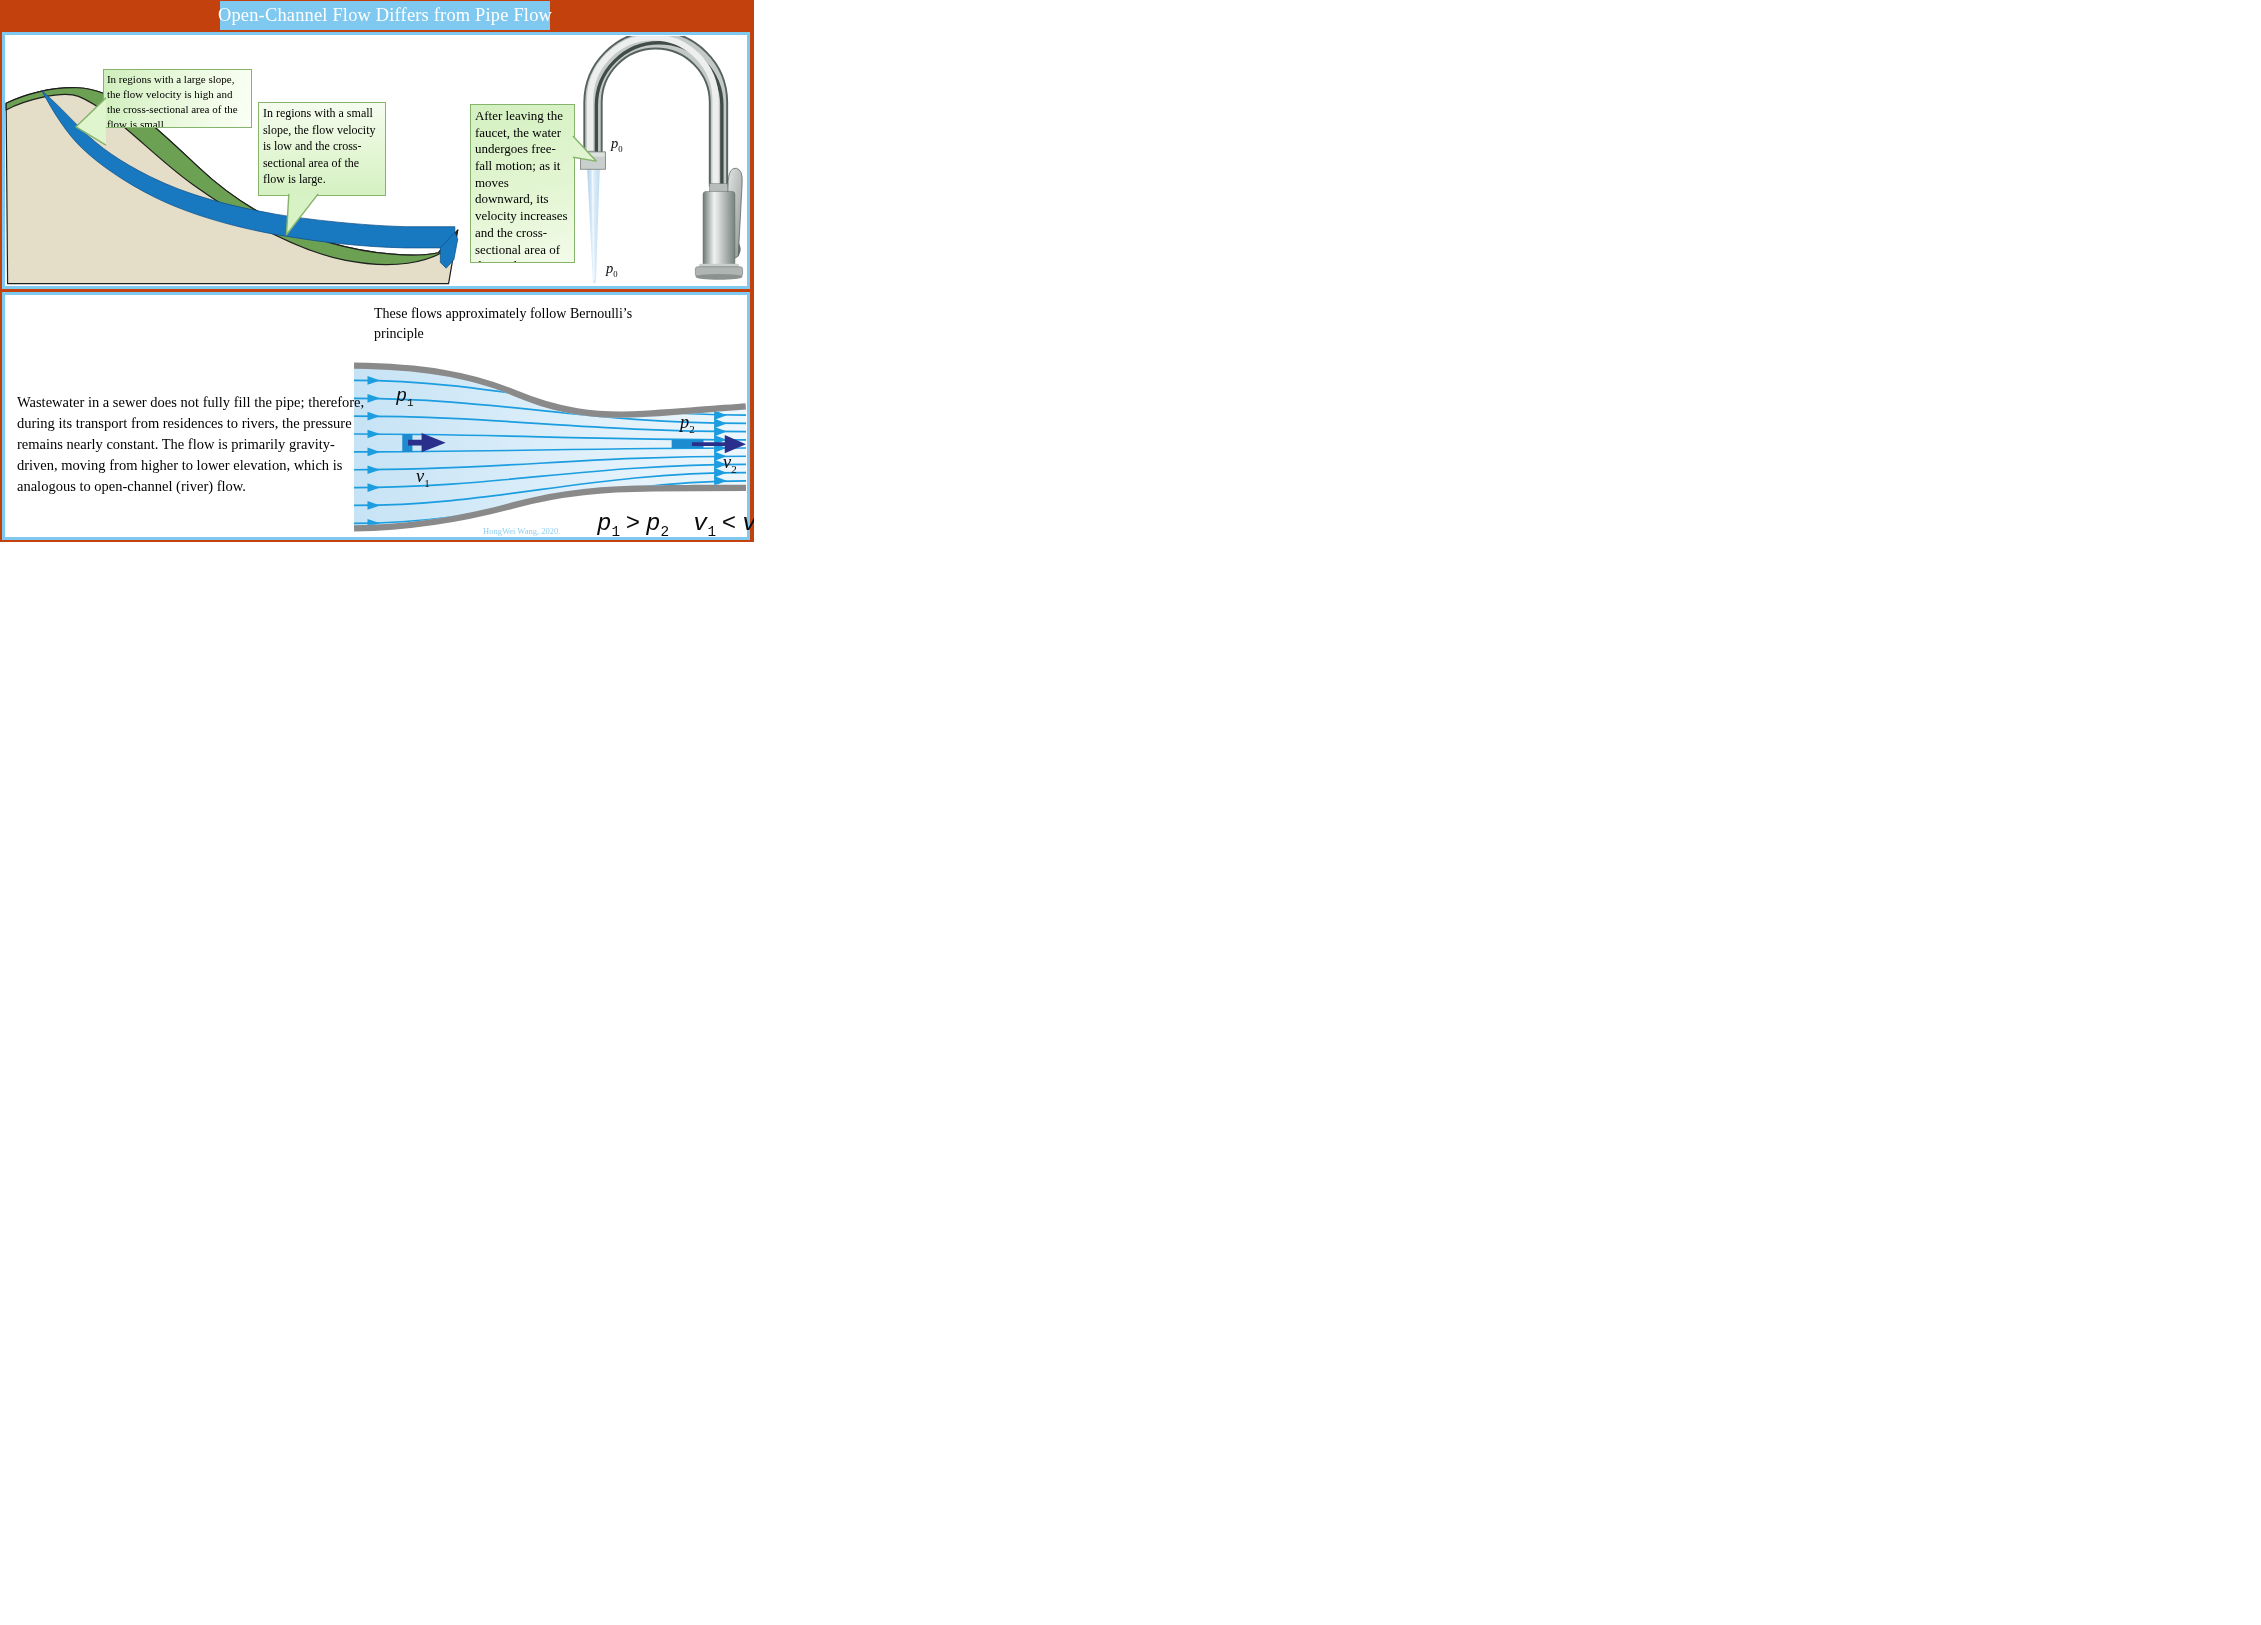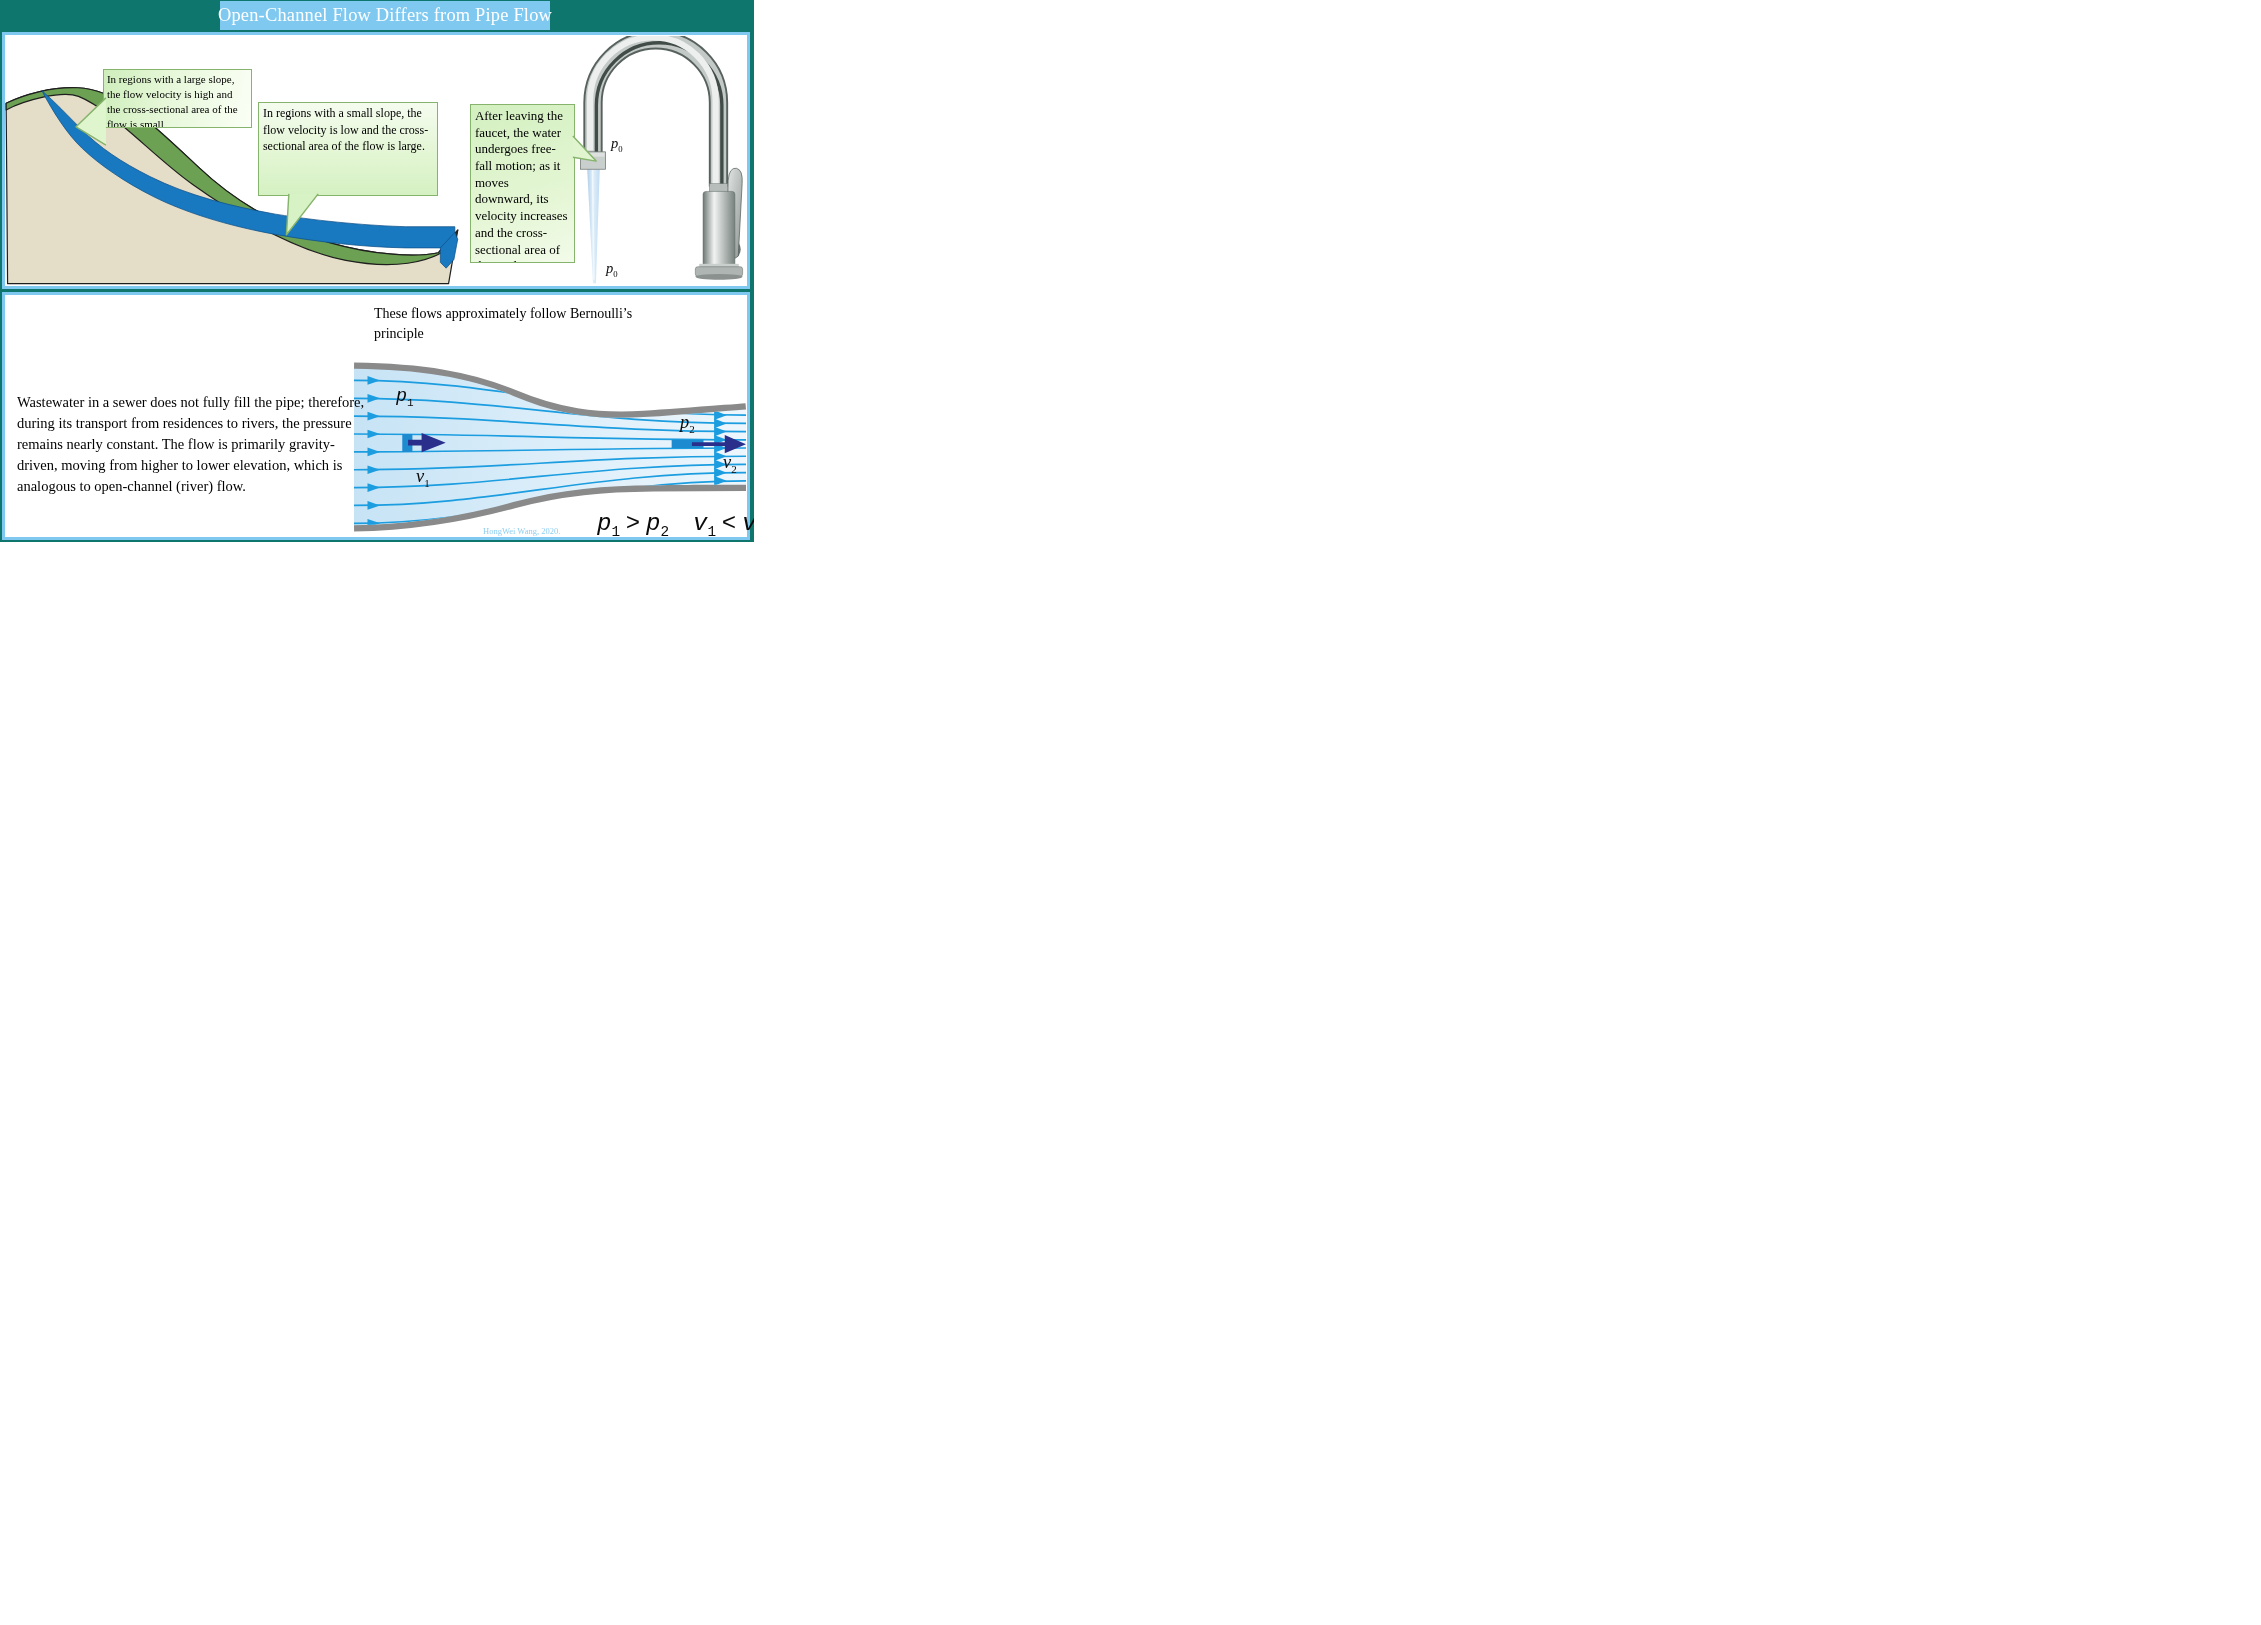--- a/index.html
+++ b/index.html
@@ -1,32 +1,32 @@
 <!DOCTYPE html>
 <html style="--accent-blue: #7FC9F0; --title-text: #FFFFFF; --callout-border: #86B46C; --terrain-green: #6CA052; --terrain-tan: #E4DDC8; --river-blue: #1879C0; --pipe-wall-gray: #8A8A8A; --streamline-blue: #1B9DE0; --piston-blue: #1D8BD0; --flow-arrow-navy: #2B2F8C; --credit-blue: #8FCEF1;font-size:7.7px"><head>
 <meta charset="utf-8">
 <style>
   * { box-sizing: border-box; margin: 0; padding: 0; }
   body { background:#ffffff; font-family:"Liberation Serif", serif; }
-  .page { position:relative; width:754px; height:542px; background:#0f766e; overflow:hidden; }
+  .page { position:relative; width:754px; height:542px; background:#c2410c; overflow:hidden; }
 
   .title-bar { position:absolute; left:220px; top:1.4px; width:330px; height:29px;
     background:var(--accent-blue,#7FC9F0); display:flex; align-items:center; justify-content:center; }
   .title-text { font-size:18.4px; color:var(--title-text,#fff); white-space:nowrap; letter-spacing:0.2px; }
 
   .panel { position:absolute; background:#fff; border:3.4px solid var(--accent-blue,#7FC9F0); }
   .panel-top { left:1.9px; top:32px; width:748px; height:257px; }
   .panel-bottom { left:1.9px; top:292px; width:748px; height:248px; }
 
   .callout { position:absolute; border:1.4px solid var(--callout-border,#86B46C);
     color:#000; overflow:hidden; z-index:4; }
   .callout-1 { left:103px; top:69px; width:149px; height:59px; padding:1.9px 2.9px;
     font-size:11px; line-height:15px;
     background:linear-gradient(100deg,#CFEEBC 0%,#E7F8DA 45%,#FBFFF6 100%); }
-  .callout-2 { left:258px; top:102px; width:180px; height:94px; padding:2.4px 3.9px;
+  .callout-2 { left:258px; top:102px; width:128px; height:94px; padding:2.4px 3.9px;
     font-size:12px; line-height:16.4px;
     background:linear-gradient(180deg,#F5FCEF 0%,#E3F6D4 55%,#D5F1C2 100%); }
   .callout-3 { left:470px; top:104px; width:105px; height:159px; padding:2.9px 3.9px;
     font-size:13px; line-height:16.7px;
     background:linear-gradient(165deg,#D3F0C0 0%,#E4F6D4 60%,#F2FBE9 100%); }
   .tail { position:absolute; z-index:5; overflow:visible; }
   .tail-shape { stroke:var(--callout-border,#86B46C); stroke-width:3; stroke-linejoin:round; }
 
   .para { position:absolute; color:#000; z-index:3; }
   .para-1 { left:6.8px; top:300px; width:338px; font-size:14.5px; line-height:20px; }

